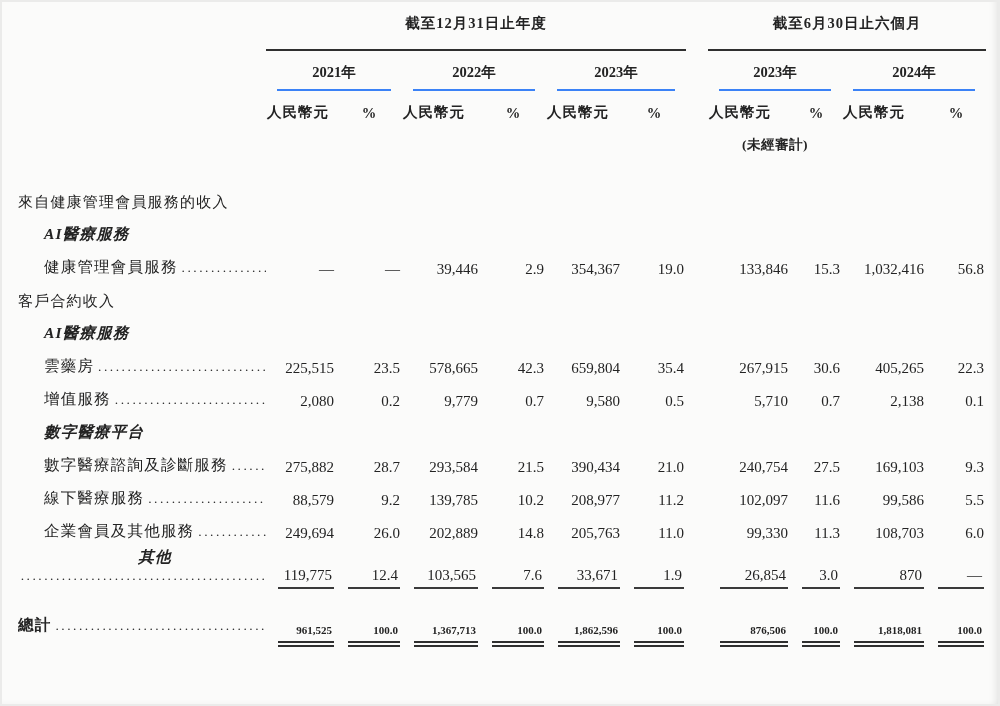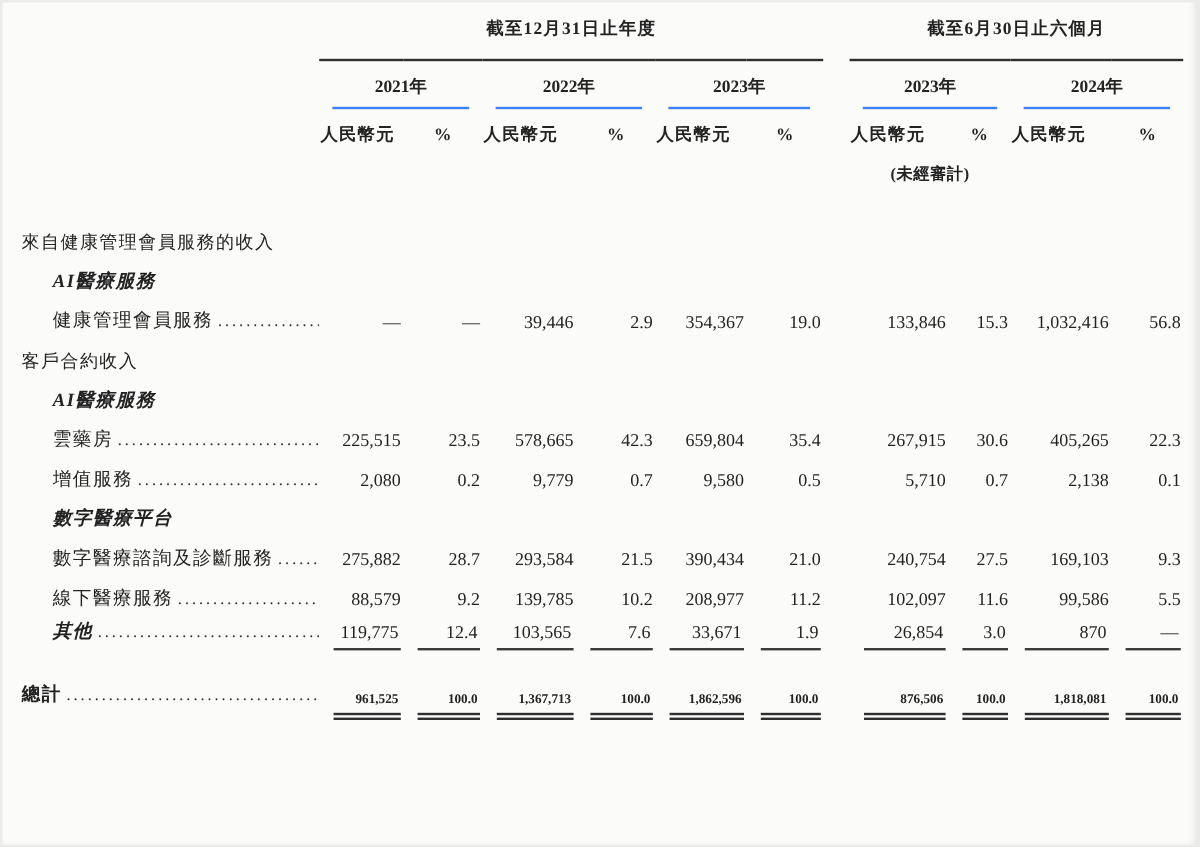--- a/index.html
+++ b/index.html
@@ -86,21 +86,21 @@
     font-size: 15.5px;
     letter-spacing: 1.2px;
     padding-left: 26px;
     white-space: nowrap;
   }
   .lead { display: flex; align-items: center; overflow: hidden; }
   .lead .t { font-size: 15.5px; letter-spacing: 1.2px; white-space: nowrap; }
   .lead .t.ind { padding-left: 26px; }
   .lead .t.em { font-weight: bold; font-style: italic; }
   .lead .t.b  { font-weight: bold; }
-  .lead.pb-u { padding-bottom: 5px; }
+  .lead.pb-u { padding-bottom: 5px; flex-direction: column; }
   .lead.pb-t { padding-bottom: 7px; }
   .dots {
     flex: 1 1 auto;
     overflow: hidden;
     white-space: nowrap;
     padding-left: 4px;
     font-size: 13.5px;
     letter-spacing: 2.5px;
     color: #2e2e2e;
   }
@@ -308,20 +308,39 @@
           <td class="num">208,977</td>
           <td class="num">11.2</td>
           <td></td>
           <td class="num">102,097</td>
           <td class="num">11.6</td>
           <td class="num">99,586</td>
           <td class="num">5.5</td>
         </tr>
         <tr class="r-item">
           <td>
+            <div class="lead">
+              <span class="t ind">企業會員及其他服務</span>
+              <span class="dots"></span>
+            </div>
+          </td>
+          <td class="num">249,694</td>
+          <td class="num">26.0</td>
+          <td class="num">202,889</td>
+          <td class="num">14.8</td>
+          <td class="num">205,763</td>
+          <td class="num">11.0</td>
+          <td></td>
+          <td class="num">99,330</td>
+          <td class="num">11.3</td>
+          <td class="num">108,703</td>
+          <td class="num">6.0</td>
+        </tr>
+        <tr class="r-item">
+          <td>
             <div class="lead pb-u">
               <span class="t ind em">其他</span>
               <span class="dots"></span>
             </div>
           </td>
           <td class="num">
             <div class="uline">119,775</div>
           </td>
           <td class="num">
             <div class="uline">12.4</div>

